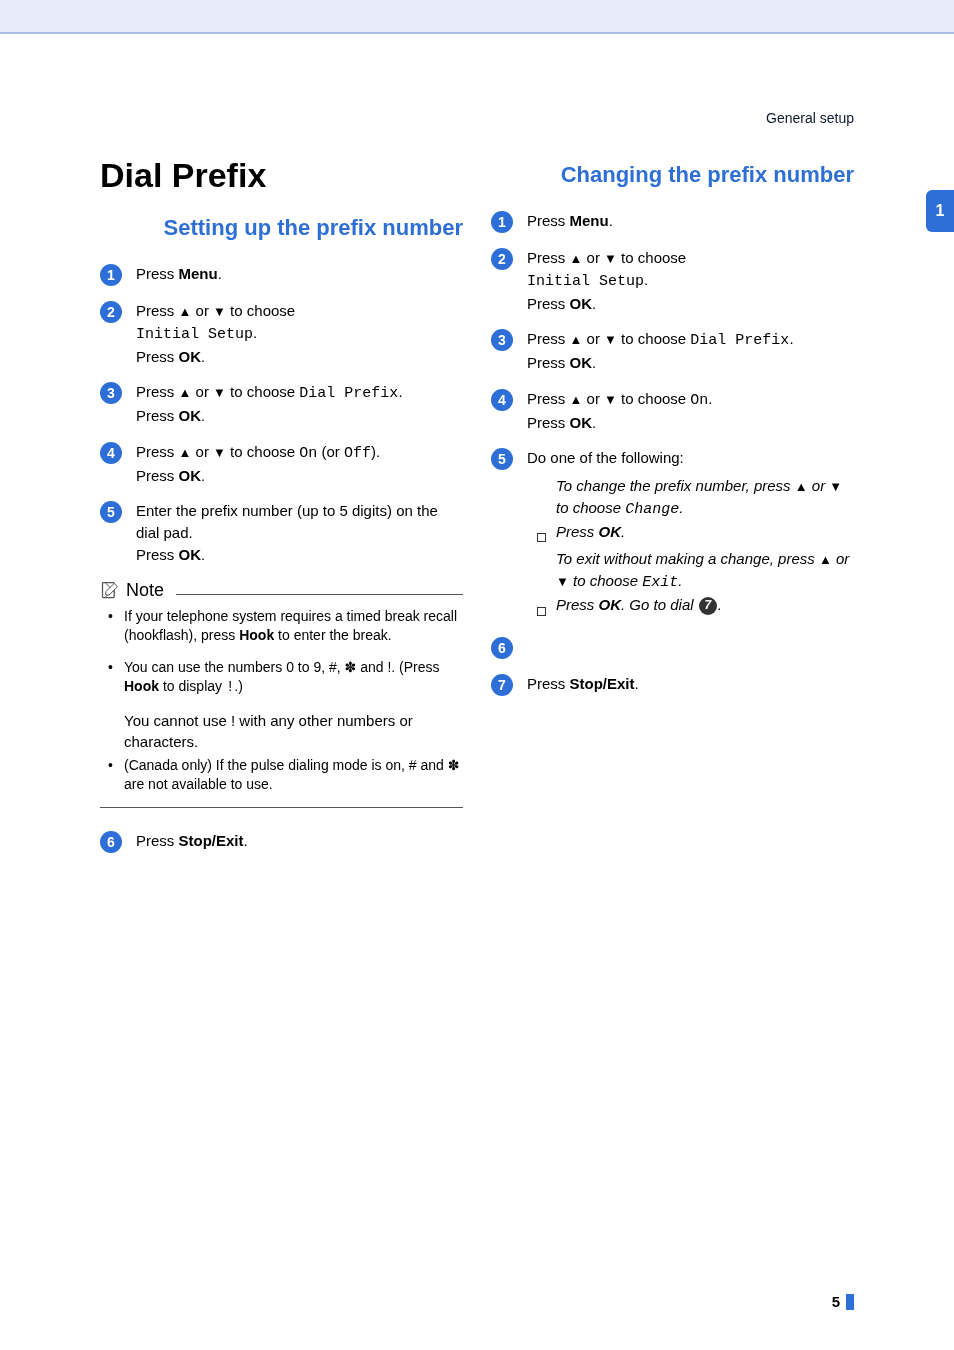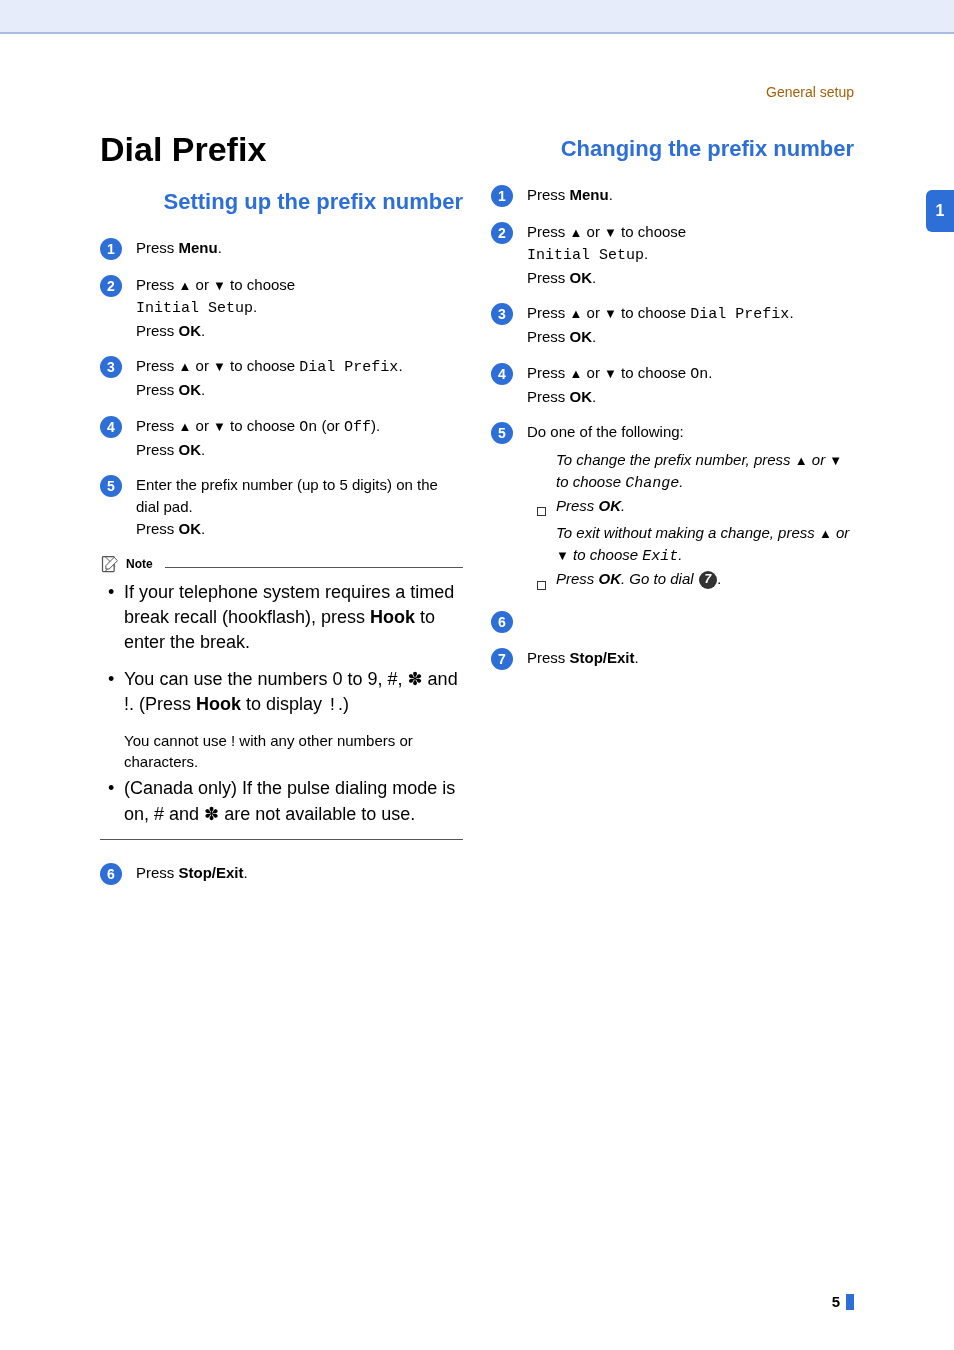--- a/index.html
+++ b/index.html
@@ -14,23 +14,23 @@
       height: 1350px;
       position: relative;
     }
     .top-bar {
       height: 34px;
       background: #e6ecf9;
       border-bottom: 2px solid #a9bce3;
     }
     .header-label {
       text-align: right;
-      color: #a16207;
+      color: #0f172a;
       font-size: 14px;
-      padding: 50px 100px 0 0;
+      padding: 76px 100px 0 0;
     }
     .tab {
       position: absolute;
       right: 0;
       top: 190px;
       width: 28px;
       height: 42px;
       background: #2d6fd6;
       border-radius: 6px 0 0 6px;
       color: #fff;
@@ -100,31 +100,31 @@
       display: flex;
       align-items: center;
       margin-bottom: 6px;
     }
     .note-icon {
       width: 20px;
       height: 20px;
       margin-right: 6px;
     }
     .note-title {
-      font-size: 12px;
-      font-weight: bold;
+      font-size: 18px;
+      font-weight: normal;
     }
     .note-line-wrap {
       flex: 1;
       border-top: 1px solid #555;
       margin-left: 12px;
       margin-top: 8px;
     }
     .note-items li {
-      font-size: 18px;
+      font-size: 14px;
       line-height: 1.4;
       margin-bottom: 12px;
       margin-left: 24px;
       list-style: none;
       position: relative;
     }
     .note-items li::before {
       content: "•";
       position: absolute;
       left: -16px;

